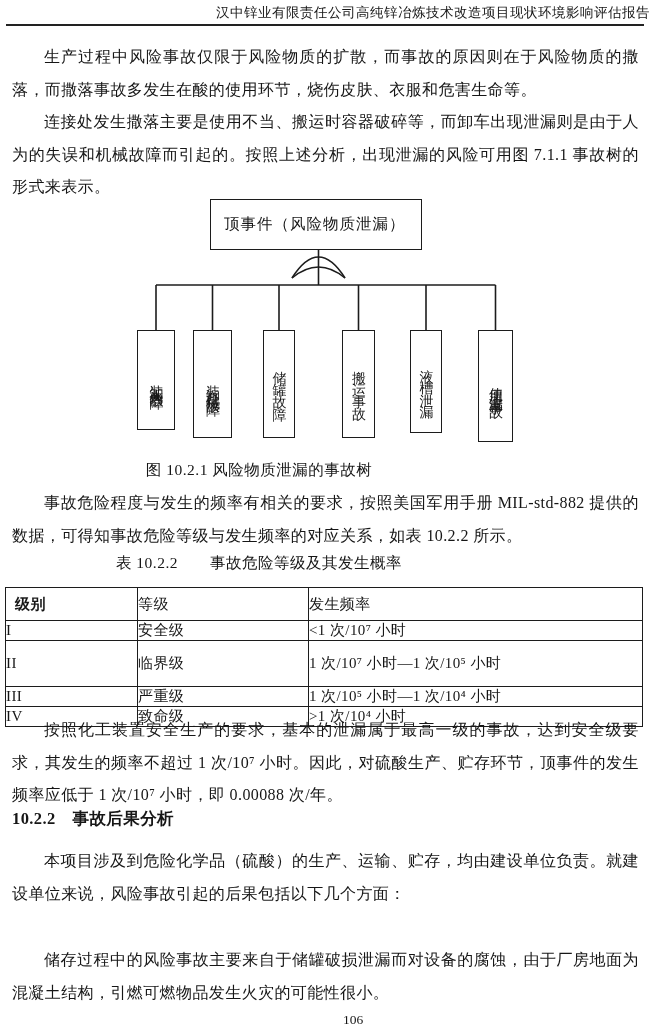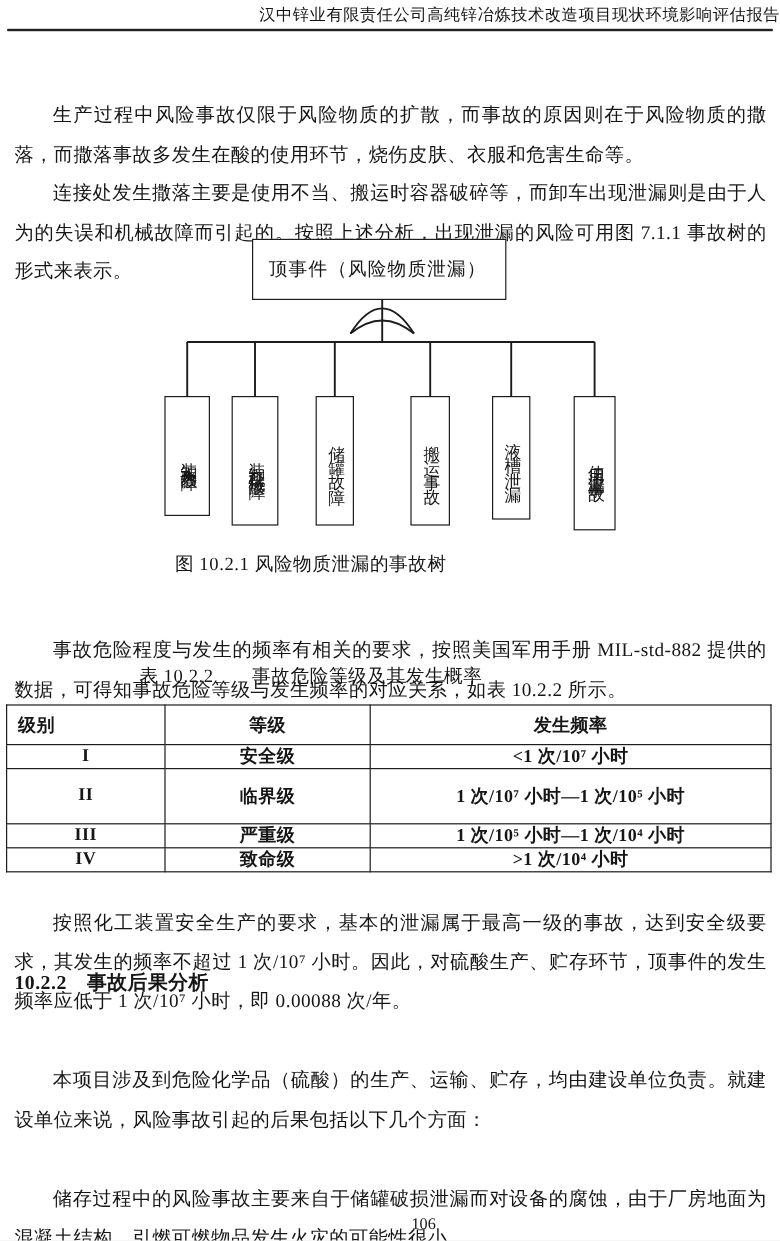--- a/index.html
+++ b/index.html
@@ -19,21 +19,21 @@
   }
   .header-rule{
     top:24px;left:6px;width:638px;height:0;
     border-top:2px solid #222;
   }
   .para{
     left:12px;width:627px;
     font-size:16px;line-height:32.5px;letter-spacing:.4px;
     text-align:justify;
   }
-  .indent{text-indent:2em;margin-top:40px;}
+  .indent{text-indent:2em;}
   .caption{
     left:0;width:518px;text-align:center;
     font-size:15.5px;letter-spacing:.5px;
   }
   .section-heading{
     left:12px;width:627px;
     font-size:16.5px;font-weight:bold;letter-spacing:.4px;
   }
   .page-number{
     left:0;width:650px;text-align:center;font-size:13.5px;padding-left:28px;
@@ -65,22 +65,22 @@
   .ls-mid{letter-spacing:3.5px;}
   .ls-wide{letter-spacing:12px;}
   
   .risk-table{
     position:absolute;top:587px;left:5px;width:637px;
     border-collapse:collapse;table-layout:fixed;
     font-size:15px;letter-spacing:.4px;
   }
   .risk-table th,.risk-table td{
     border:1.6px solid #1c1c1c;
-    text-align:center;vertical-align:middle;
-    padding:0;font-weight:bold;overflow:hidden;
+    text-align:left;vertical-align:middle;
+    padding:0;font-weight:normal;overflow:hidden;
   }
   .risk-table th.first{text-align:left;padding-left:9px;font-weight:bold;}
   .row-head{height:33px;}
   .row-1{height:20px;}
   .row-2{height:46px;}
   .row-3{height:20px;}
   .row-4{height:19px;}
   .bold-cell{font-weight:bold;margin-top:41px;}
 </style>
 </head>

